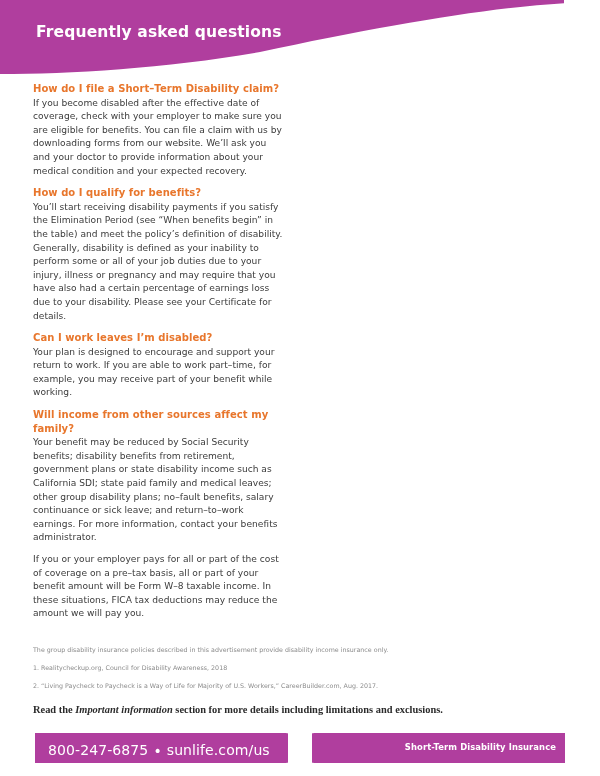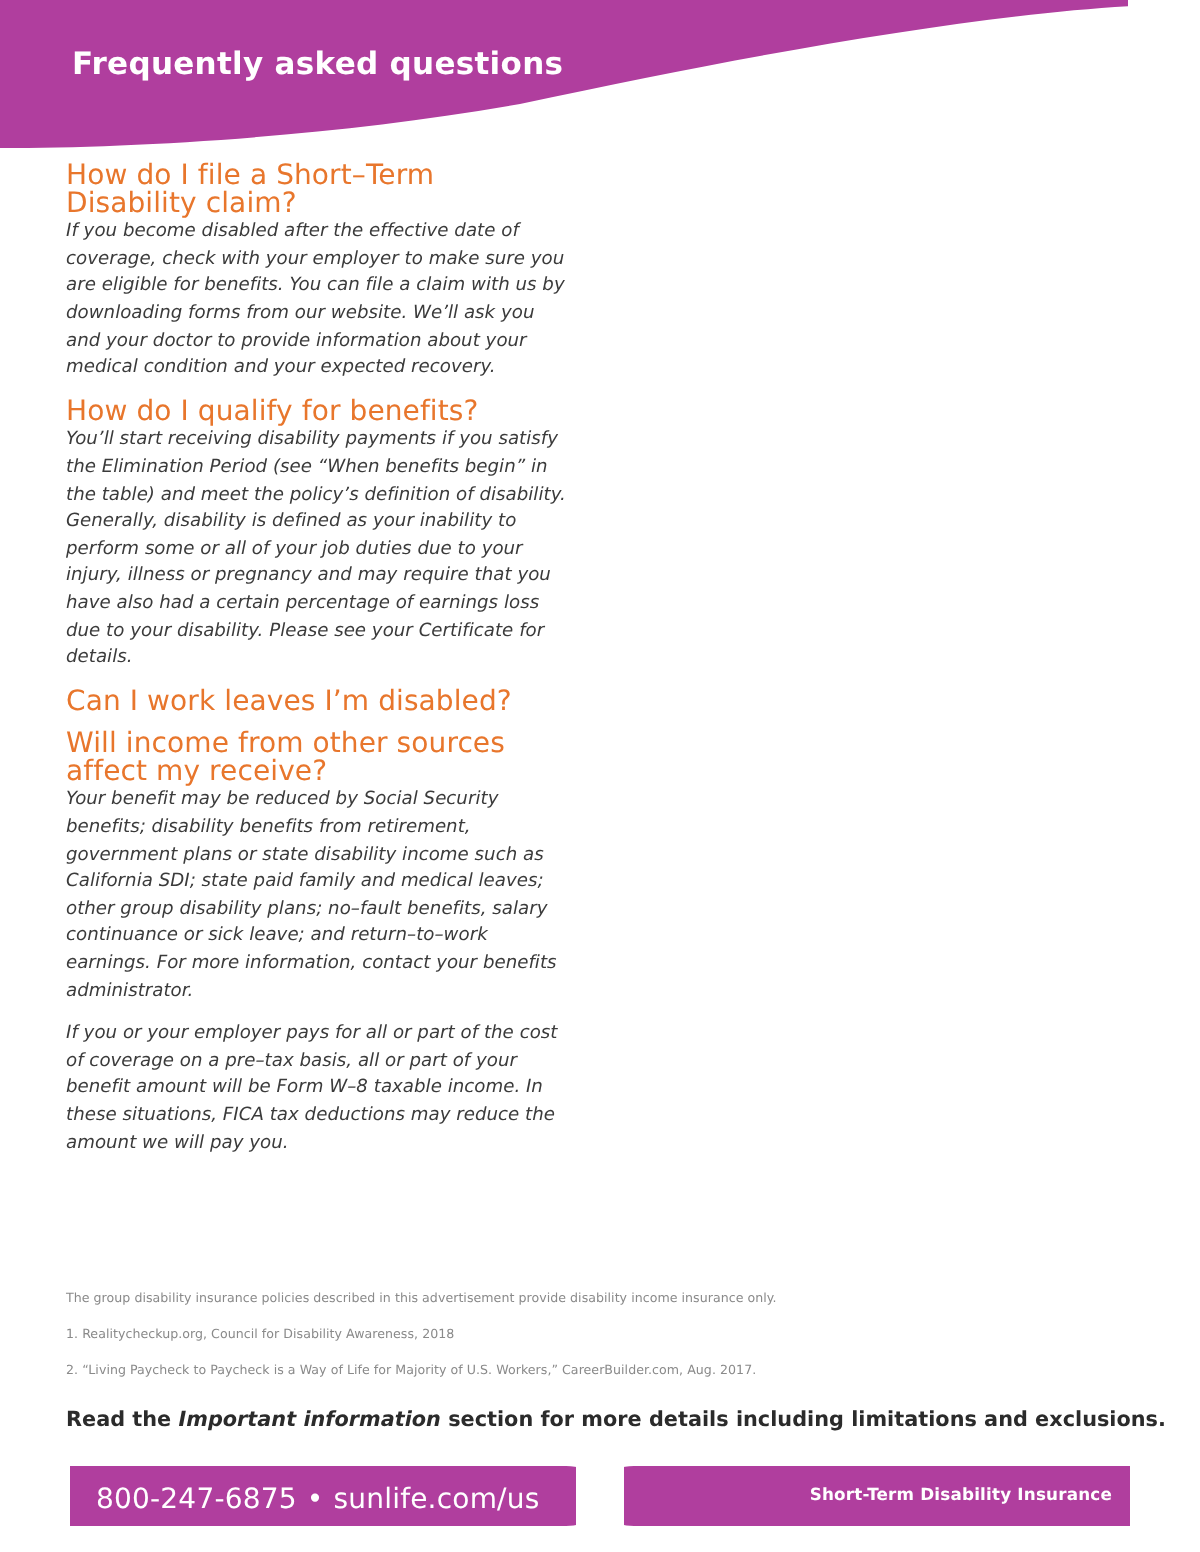--- a/index.html
+++ b/index.html
@@ -46,33 +46,32 @@
     position: absolute;
     left: 33px;
     top: 82px;
     width: 252px;
   }
   .faq-item {
     margin-bottom: 8px;
   }
   .faq-q {
     color: #e8762c;
-    font-weight: normal;
-    font-size: 14px;
+    font-weight: bold;
+    font-size: 10px;
     line-height: 13.6px;
     margin: 0 0 1px 0;
     letter-spacing: 0.05px;
   }
   .faq-a {
     color: #3b3b3b;
     font-size: 9.1px;
     line-height: 13.6px;
     margin: 0;
     letter-spacing: 0.01px;
-    font-style: italic;
   }
 
   
   .footnotes {
     position: absolute;
     left: 33px;
     top: 645px;
     width: 500px;
   }
   .footnote-line {
@@ -84,20 +83,21 @@
   }
   .read-important {
     position: absolute;
     left: 33px;
     top: 704px;
     font-size: 10.4px;
     font-weight: bold;
     color: #2b2b2b;
     letter-spacing: 0.01px;
     white-space: nowrap;
+    font-family: Liberation Serif, serif;
   }
   .read-important em {
     font-style: italic;
   }
 
   
   .footer {
     position: absolute;
     left: 0;
     top: 733px;
@@ -154,24 +154,25 @@
     <p class="faq-a">If you become disabled after the effective date of coverage, check with your employer to make sure you are eligible for benefits. You can file a claim with us by downloading forms from our website. We’ll ask  you and your doctor to provide information about your medical condition and your expected recovery.</p>
   </div>
 
   <div class="faq-item">
     <p class="faq-q">How do I qualify for benefits?</p>
     <p class="faq-a">You’ll start receiving disability payments if you satisfy the Elimination Period (see “When benefits begin” in the table) and meet the policy’s definition of disability. Generally, disability is defined as your inability to perform some or all of your job duties due to your injury, illness or pregnancy and may require that you have also had a certain percentage of earnings loss due to your disability. Please see your Certificate for details.</p>
   </div>
 
   <div class="faq-item">
     <p class="faq-q">Can I work leaves I’m disabled?</p>
-  </div>
-
-  <div class="faq-item">
-    <p class="faq-q">Will income from other sources affect my receive?</p>
+    <p class="faq-a">Your plan is designed to encourage and support your return to work. If you are able to work part–time, for example, you may receive part of your benefit while working.</p>
+  </div>
+
+  <div class="faq-item">
+    <p class="faq-q">Will income from other sources affect my family?</p>
     <p class="faq-a">Your benefit may be reduced by Social Security benefits; disability benefits from retirement, government plans or state disability income such as California SDI; state paid family and medical leaves; other group disability plans; no–fault benefits, salary continuance or sick leave; and return–to–work earnings. For more information, contact your benefits administrator.</p>
   </div>
 
   <div class="faq-item">
     <p class="faq-a">If you or your employer pays for all or part of the cost of coverage on a pre–tax basis, all or part of your benefit amount will be Form W–8 taxable income. In these situations, FICA tax deductions may reduce the amount we will pay you.</p>
   </div>
 
 </div>
 
 <div class="footnotes">

